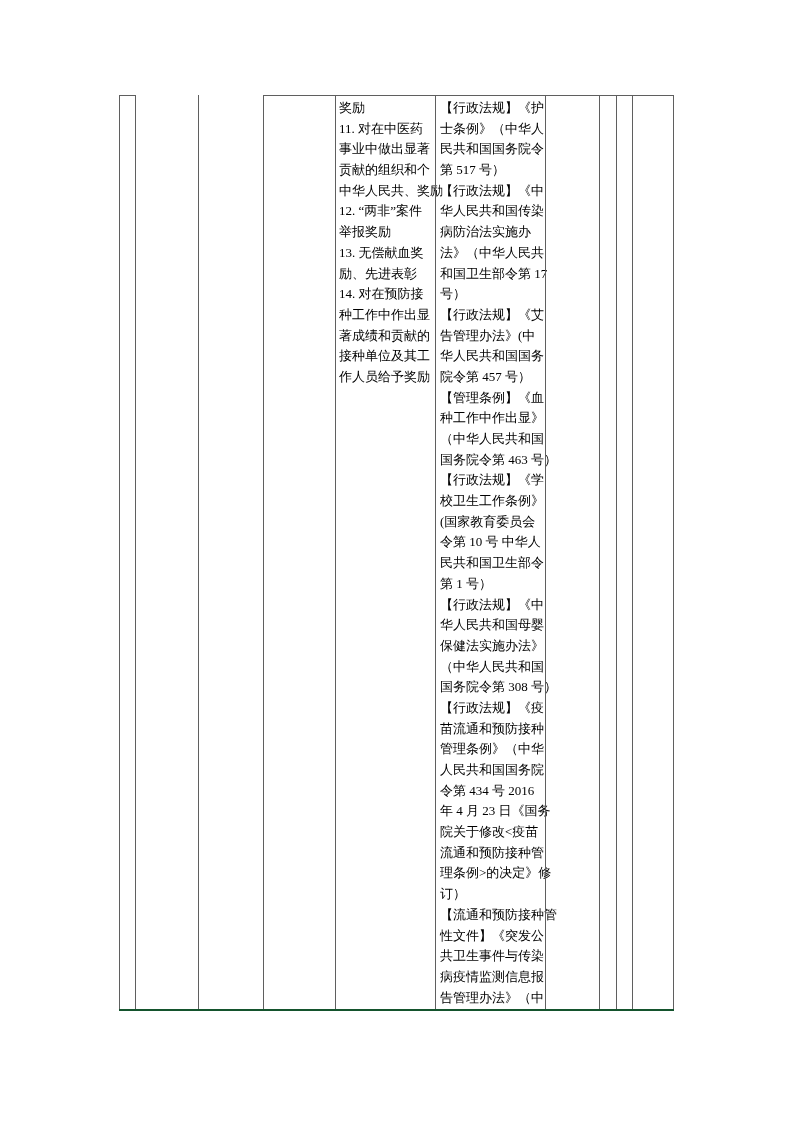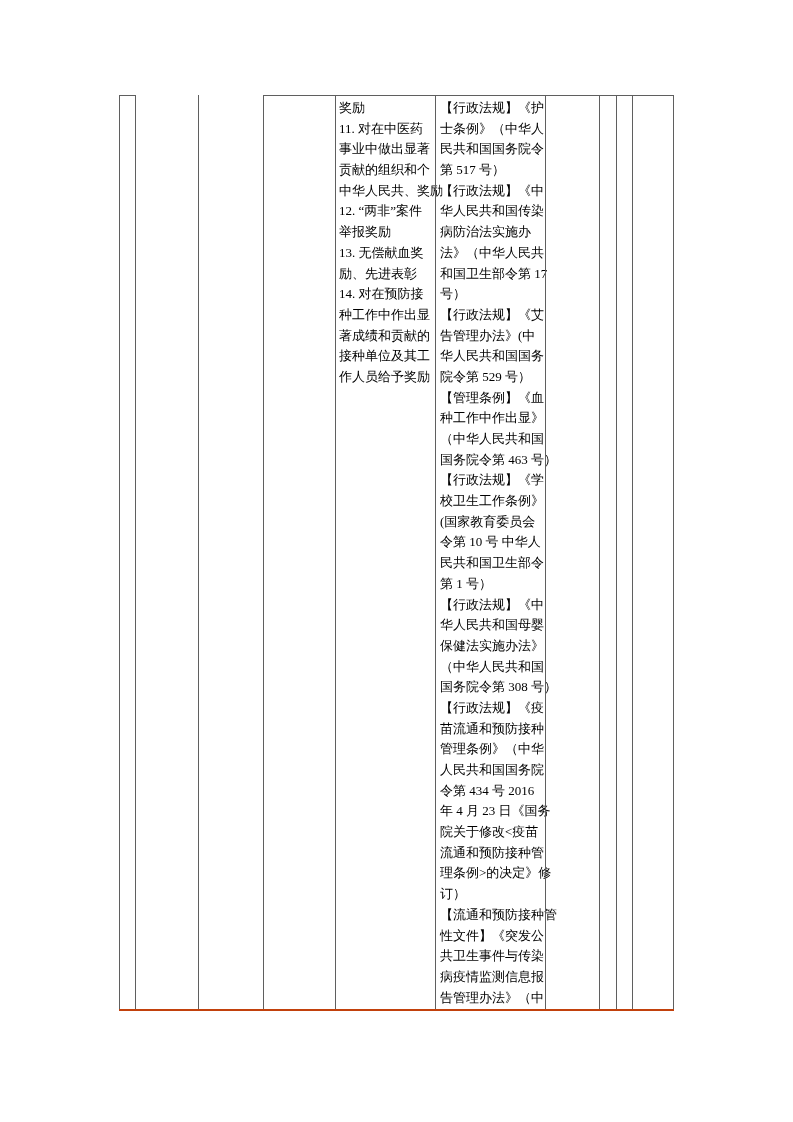--- a/index.html
+++ b/index.html
@@ -13,21 +13,21 @@
     width: 793px; height: 1122px;
     background: #ffffff;
     color: #000000;
     overflow: hidden;
   }
   .doc-table {
     position: absolute;
     left: 119px; top: 95px;
     width: 555px; height: 916px;
     display: flex;
-    border-bottom: 2px solid #c2410c;
+    border-bottom: 2px solid #14532d;
   }
   .col {
     height: 100%;
     border-left: 1px solid #5f5f5f;
     overflow: visible;
   }
   .col-last { border-right: 1px solid #5f5f5f; }
   .topb { border-top: 1px solid #5f5f5f; }
   .col1 { width: 16px; }
   .col2 { width: 63px; }
@@ -83,21 +83,21 @@
         <div class="tline">第 517 号）</div>
         <div class="tline">【行政法规】《中</div>
         <div class="tline">华人民共和国传染</div>
         <div class="tline">病防治法实施办</div>
         <div class="tline">法》（中华人民共</div>
         <div class="tline">和国卫生部令第 17</div>
         <div class="tline">号）</div>
         <div class="tline">【行政法规】《艾</div>
         <div class="tline">告管理办法》(中</div>
         <div class="tline">华人民共和国国务</div>
-        <div class="tline">院令第 529 号）</div>
+        <div class="tline">院令第 457 号）</div>
         <div class="tline">【管理条例】《血</div>
         <div class="tline">种工作中作出显》</div>
         <div class="tline">（中华人民共和国</div>
         <div class="tline">国务院令第 463 号）</div>
         <div class="tline">【行政法规】《学</div>
         <div class="tline">校卫生工作条例》</div>
         <div class="tline">(国家教育委员会</div>
         <div class="tline">令第 10 号 中华人</div>
         <div class="tline">民共和国卫生部令</div>
         <div class="tline">第 1 号）</div>

